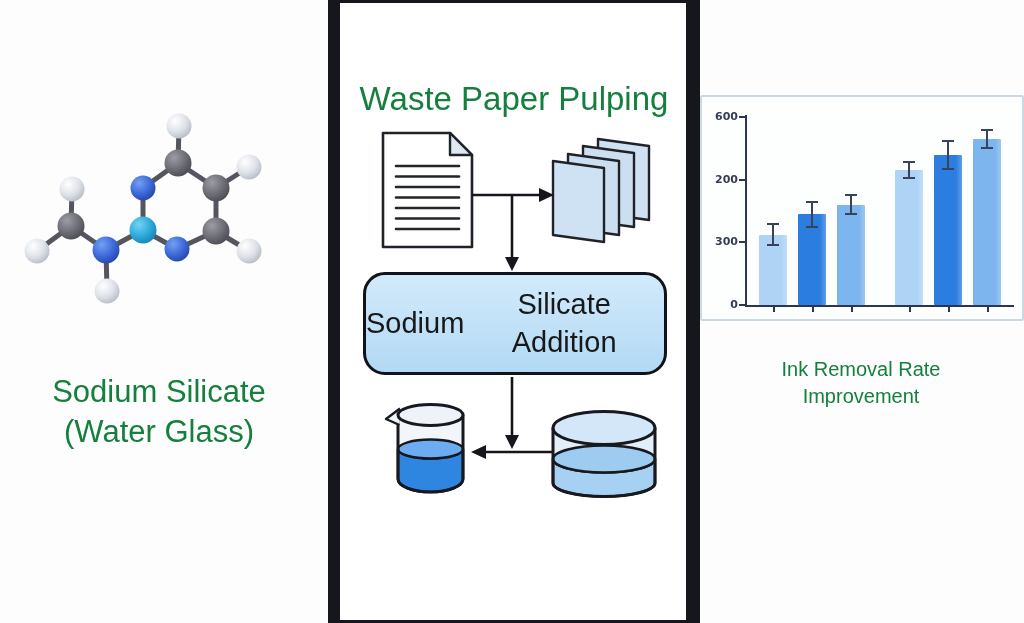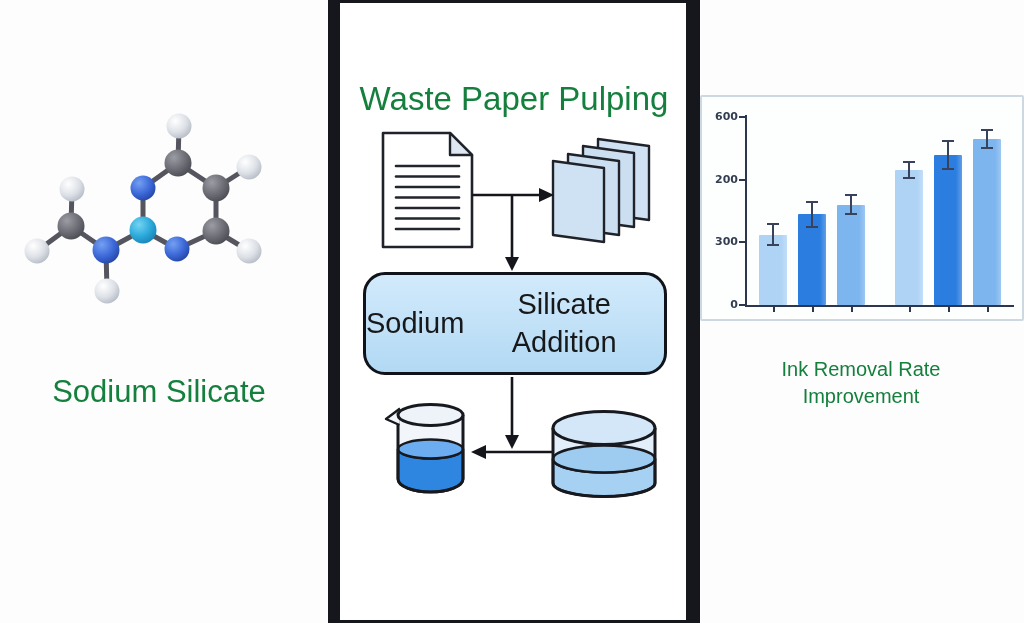--- a/index.html
+++ b/index.html
@@ -160,20 +160,21 @@
       <path d="M553,428 L553,483 A51,13.5 0 0 0 655,483 L655,428" fill="#e2eefa" stroke="none"></path>
       <path d="M553,459 L553,483 A51,13.5 0 0 0 655,483 L655,459 A51,13.5 0 0 1 553,459 Z" fill="#a6d1f2" stroke="#17191f" stroke-width="2.6"></path>
       <ellipse cx="604" cy="459" rx="51" ry="13.5" fill="#9ecbf0" stroke="#17191f" stroke-width="2.6"></ellipse>
       <path d="M553,428 L553,483 A51,13.5 0 0 0 655,483 L655,428" fill="none" stroke="#17191f" stroke-width="3"></path>
       <ellipse cx="604" cy="428" rx="51" ry="16.5" fill="#d3e7f8" stroke="#17191f" stroke-width="3"></ellipse>
     </g>
   </svg>
 
   <div class="abs big-label mol-caption">
     <span>Sodium Silicate</span><br>
+    <span>(Water Glass)</span>
   </div>
 
   <div class="abs big-label flow-title">Waste Paper Pulping</div>
 
   <div class="abs process-box">
     <span>Sodium</span>
     <span>Silicate Addition</span>
   </div>
 
 

